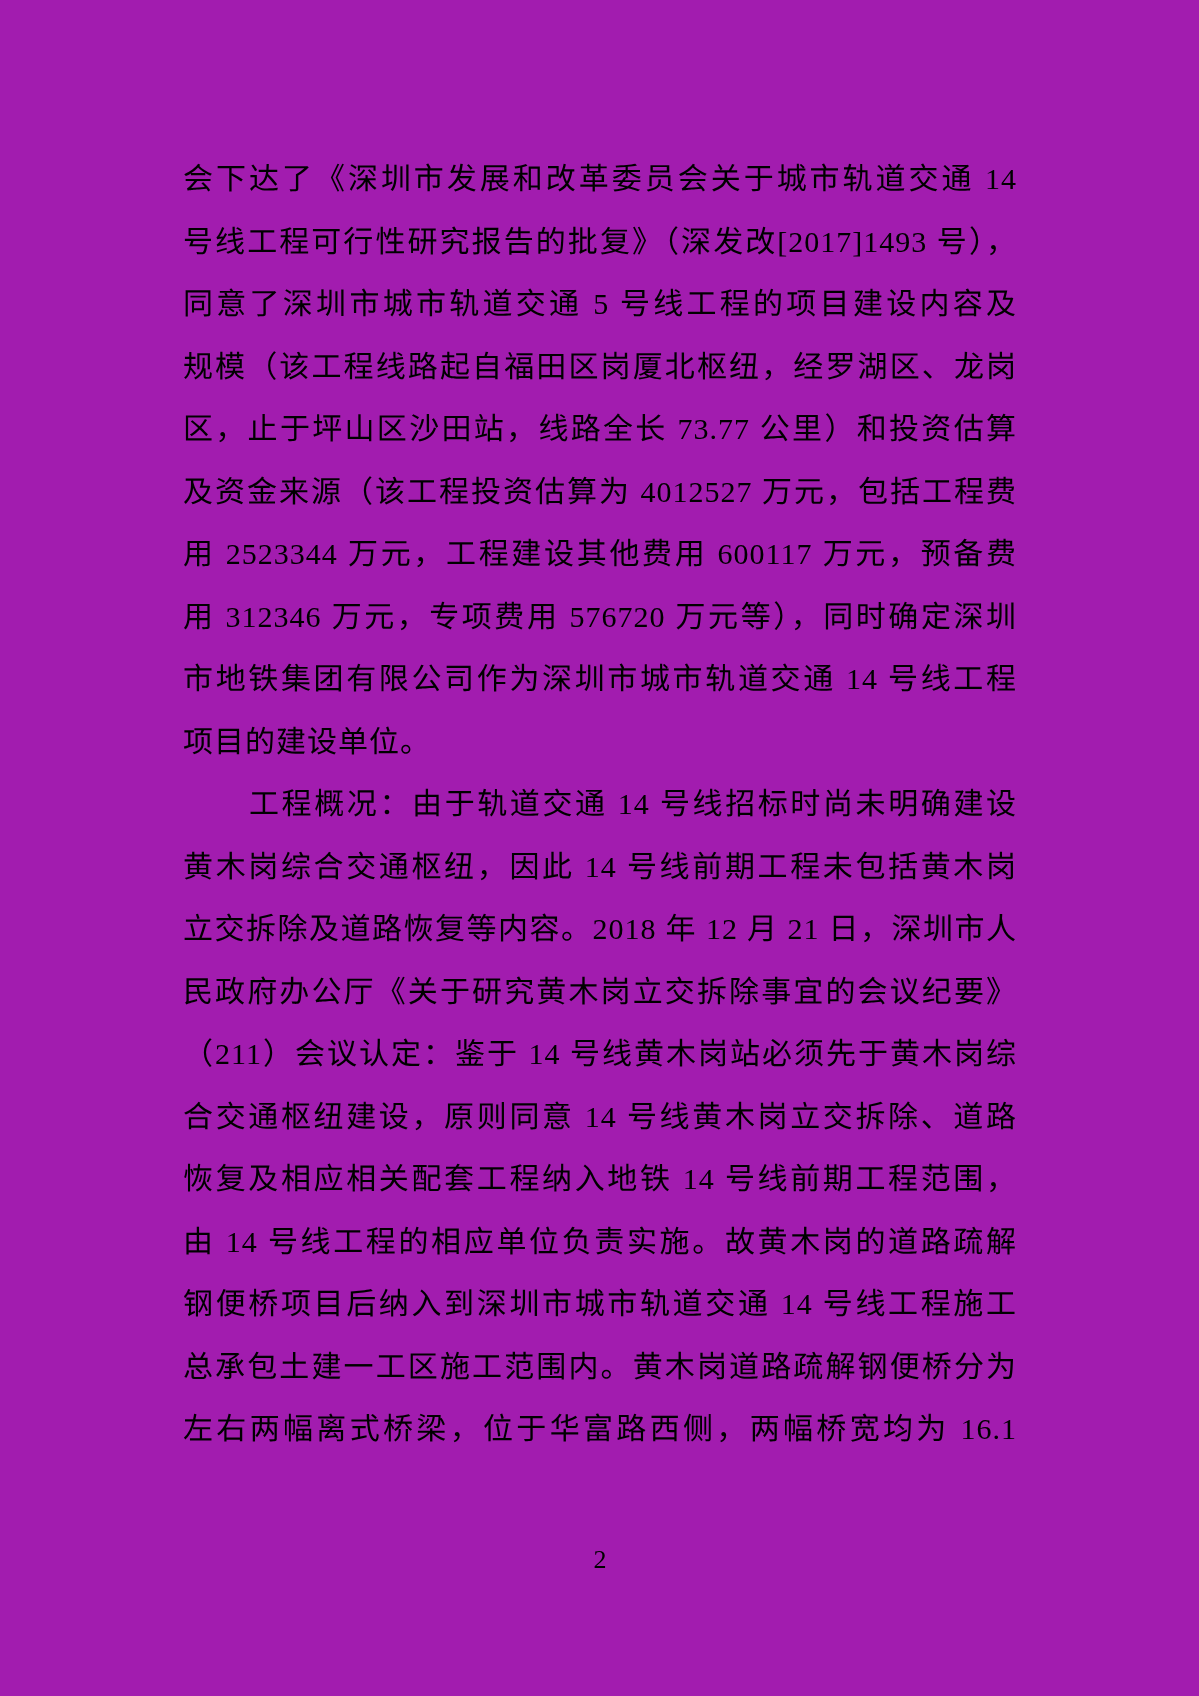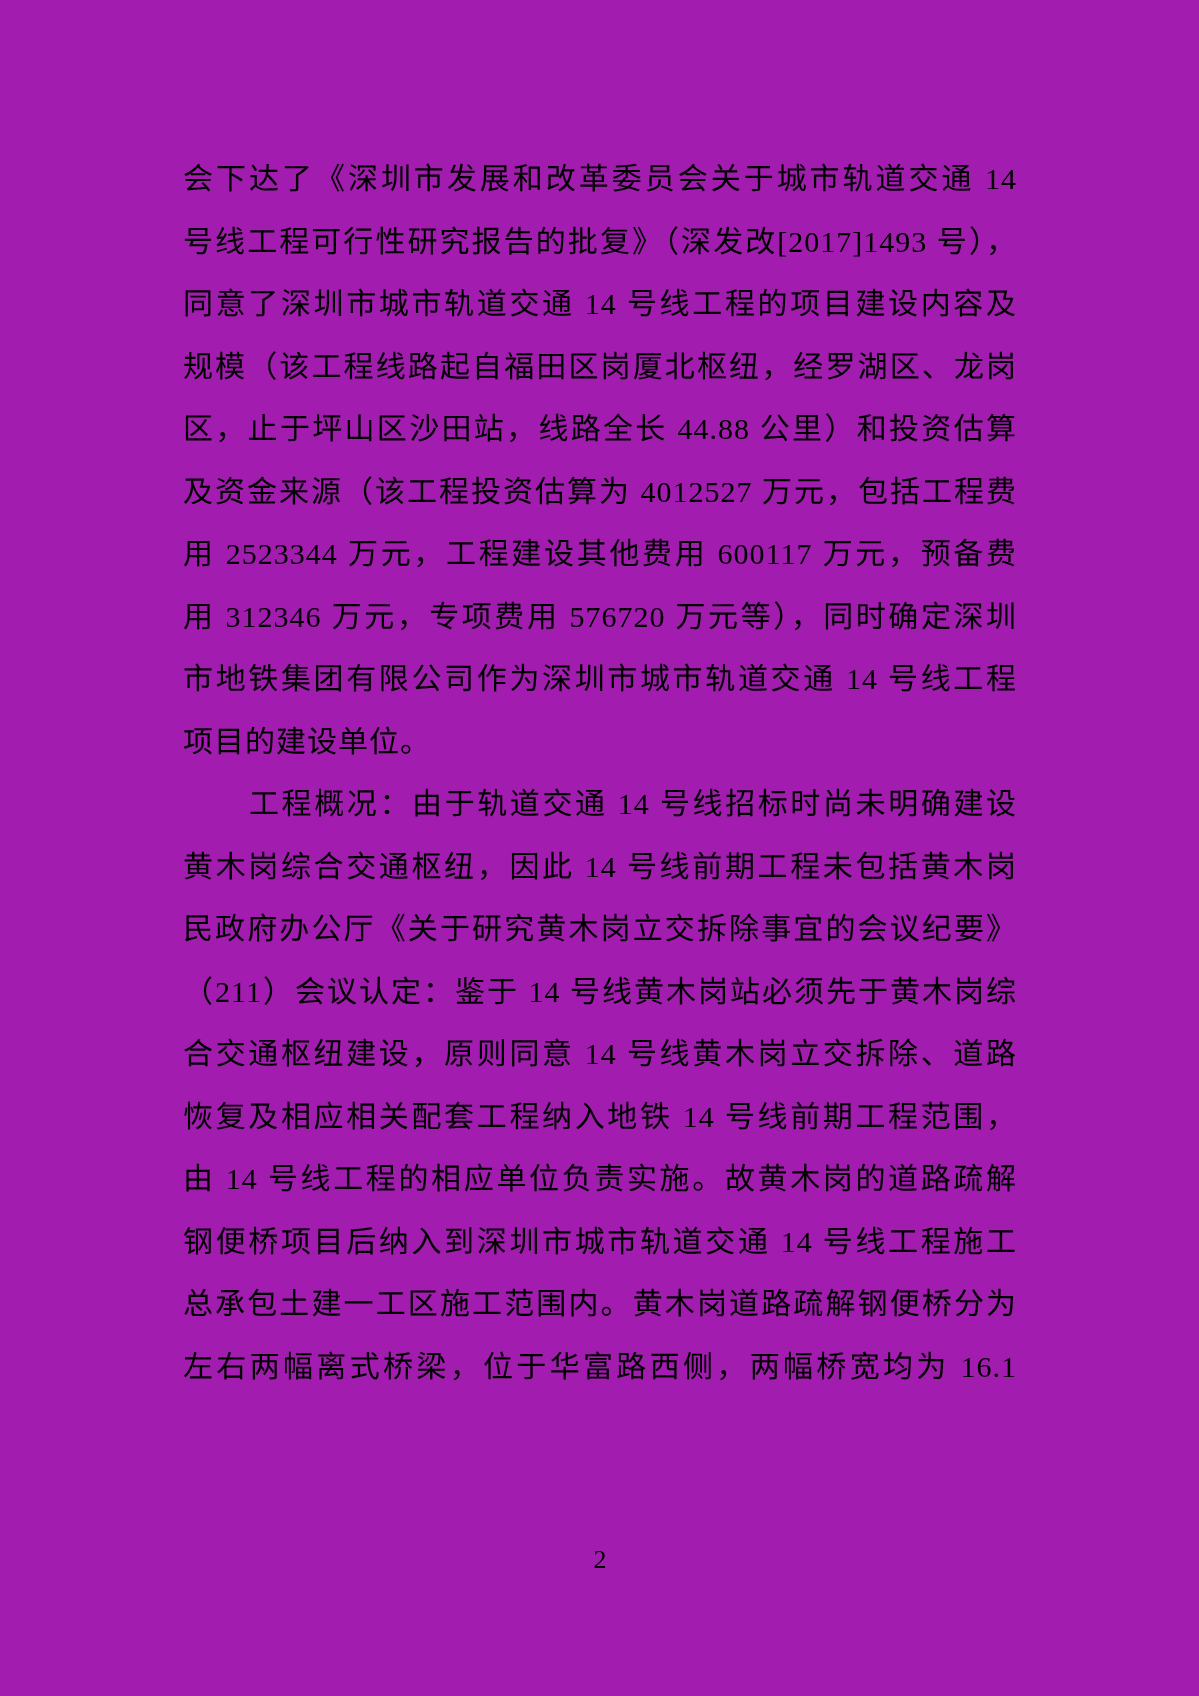--- a/index.html
+++ b/index.html
@@ -51,30 +51,31 @@
     color: #000000;
   }
 </style>
 </head>
 <body>
 
 <div class="page">
   <main class="text-block">
     <div class="line">会下达了《深圳市发展和改革委员会关于城市轨道交通 14</div>
     <div class="line">号线工程可行性研究报告的批复》（深发改[2017]1493 号），</div>
-    <div class="line">同意了深圳市城市轨道交通 14 号线工程的项目建设内容及</div>
+    <div class="line">同意了深圳市城市轨道交通 5 号线工程的项目建设内容及</div>
     <div class="line">规模（该工程线路起自福田区岗厦北枢纽，经罗湖区、龙岗</div>
-    <div class="line">区，止于坪山区沙田站，线路全长 44.88 公里）和投资估算</div>
+    <div class="line">区，止于坪山区沙田站，线路全长 73.77 公里）和投资估算</div>
     <div class="line">及资金来源（该工程投资估算为 4012527 万元，包括工程费</div>
     <div class="line">用 2523344 万元，工程建设其他费用 600117 万元，预备费</div>
     <div class="line">用 312346 万元，专项费用 576720 万元等），同时确定深圳</div>
     <div class="line">市地铁集团有限公司作为深圳市城市轨道交通 14 号线工程</div>
     <div class="line last">项目的建设单位。</div>
     <div class="line indent">工程概况：由于轨道交通 14 号线招标时尚未明确建设</div>
     <div class="line">黄木岗综合交通枢纽，因此 14 号线前期工程未包括黄木岗</div>
+    <div class="line">立交拆除及道路恢复等内容。2018 年 12 月 21 日，深圳市人</div>
     <div class="line">民政府办公厅《关于研究黄木岗立交拆除事宜的会议纪要》</div>
     <div class="line">（211）会议认定：鉴于 14 号线黄木岗站必须先于黄木岗综</div>
     <div class="line">合交通枢纽建设，原则同意 14 号线黄木岗立交拆除、道路</div>
     <div class="line">恢复及相应相关配套工程纳入地铁 14 号线前期工程范围，</div>
     <div class="line">由 14 号线工程的相应单位负责实施。故黄木岗的道路疏解</div>
     <div class="line">钢便桥项目后纳入到深圳市城市轨道交通 14 号线工程施工</div>
     <div class="line">总承包土建一工区施工范围内。黄木岗道路疏解钢便桥分为</div>
     <div class="line">左右两幅离式桥梁，位于华富路西侧，两幅桥宽均为 16.1</div>
   </main>
   <footer class="page-footer">

